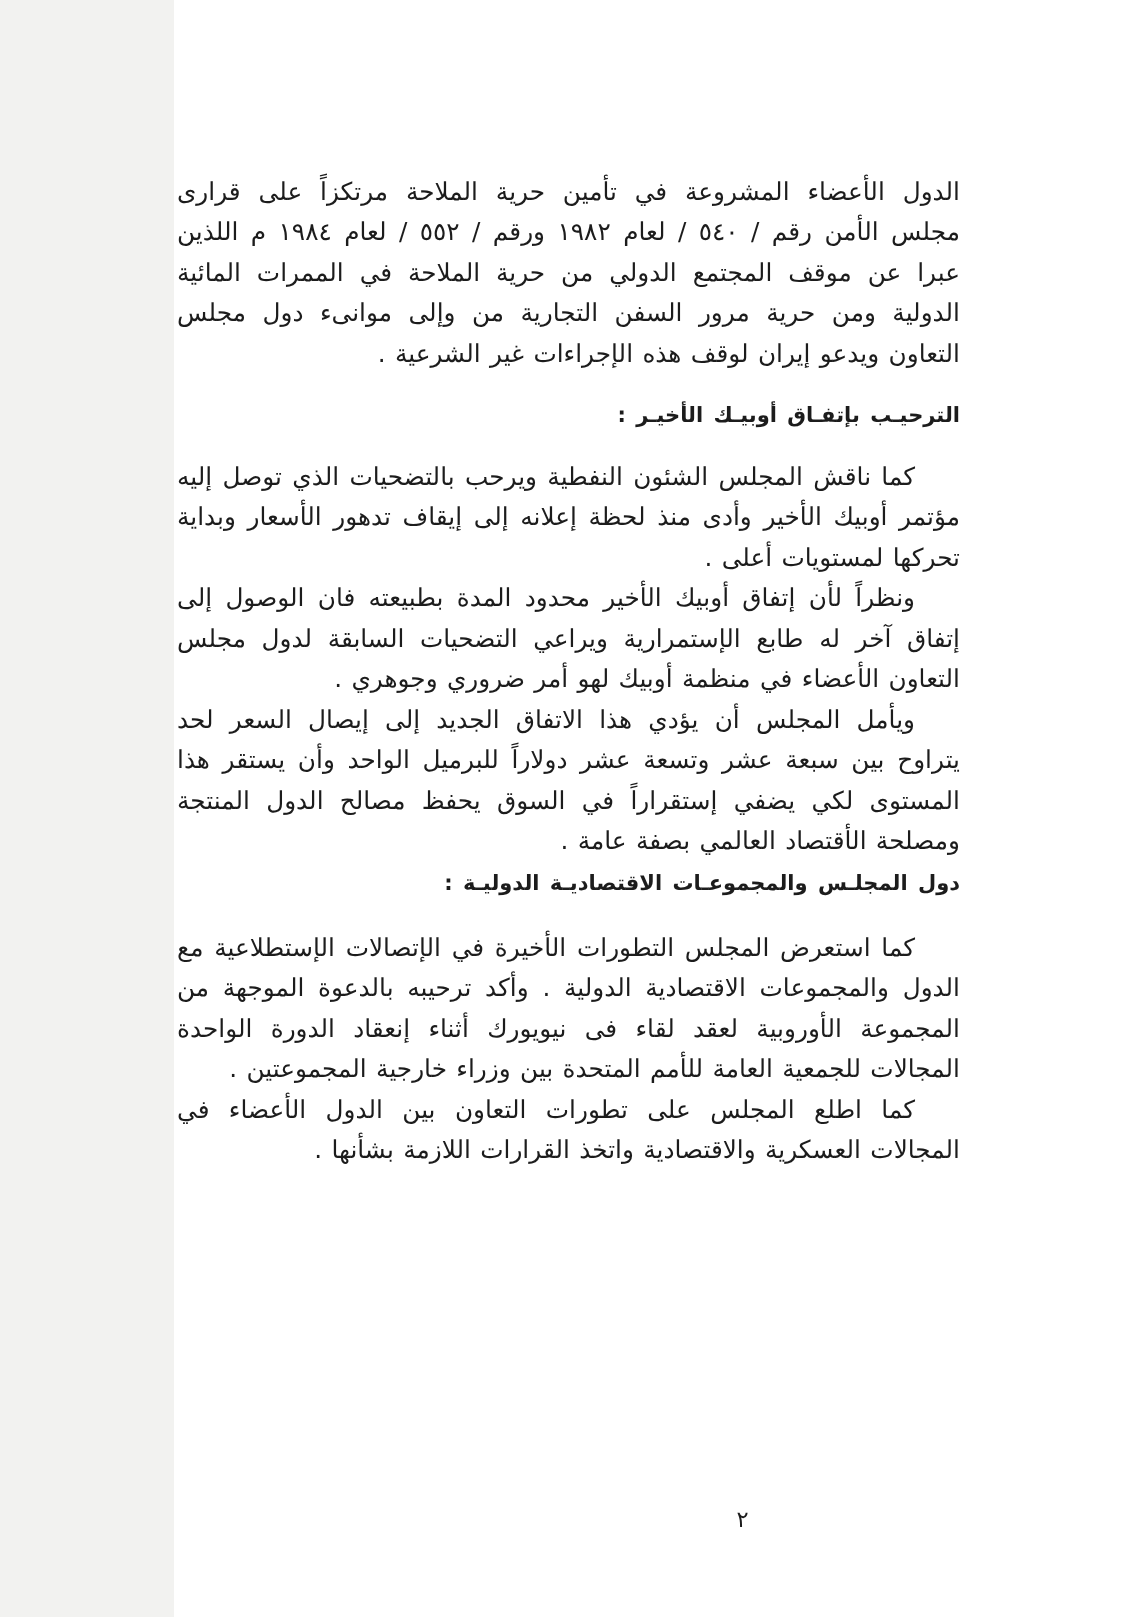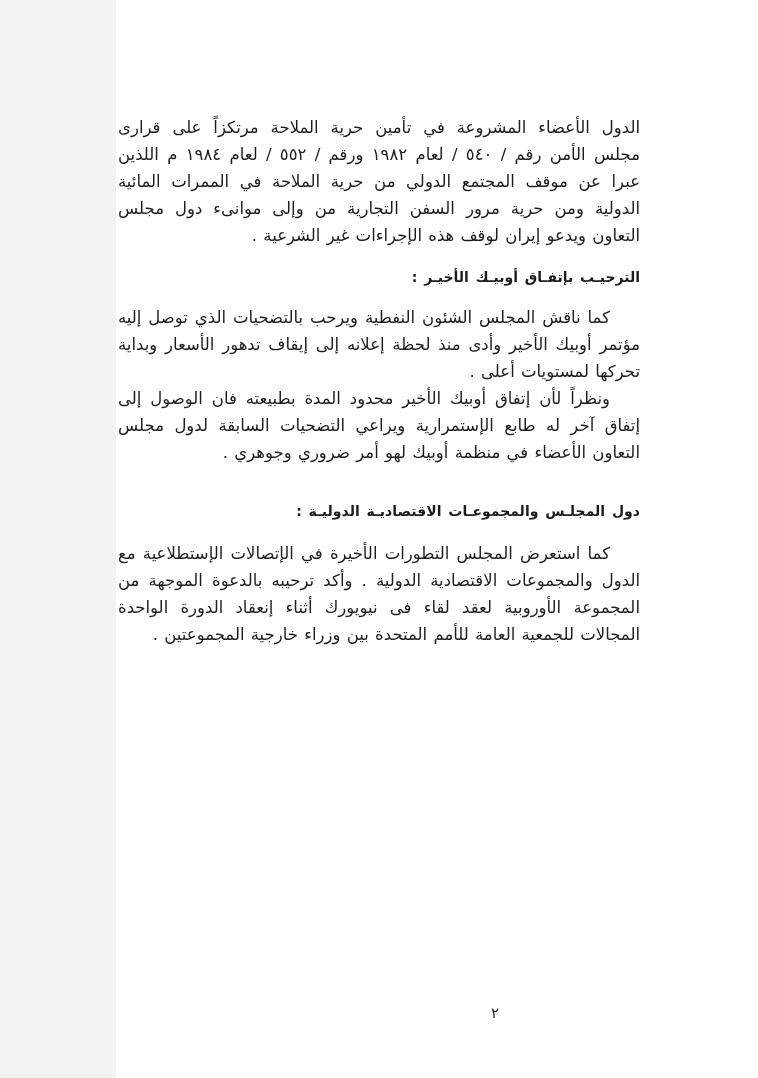--- a/index.html
+++ b/index.html
@@ -50,21 +50,20 @@
     letter-spacing: 0.3px;
     word-spacing: 2px;
   }
 
   .heading-opec {
     margin-top: 13px;
     margin-bottom: 12px;
   }
 
   .heading-groups {
-    margin-top: 30px;
     margin-bottom: 14px;
   }
 
   .page-number {
     position: absolute;
     top: 1004px;
     left: 0;
     width: 758px;
     text-align: center;
     font-size: 15px;
@@ -83,23 +82,25 @@
 
 
     <h2 class="section-heading heading-opec">الترحيـب بإتفـاق أوبيـك الأخيـر :</h2>
 
     <p class="para">كما ناقش المجلس الشئون النفطية ويرحب بالتضحيات الذي توصل إليه مؤتمر أوبيك الأخير وأدى منذ لحظة إعلانه إلى إيقاف تدهور الأسعار وبداية تحركها لمستويات أعلى .</p>
 
 
 
     <p class="para">ونظراً لأن إتفاق أوبيك الأخير محدود المدة بطبيعته فان الوصول إلى إتفاق آخر له طابع الإستمرارية ويراعي التضحيات السابقة لدول مجلس التعاون الأعضاء في منظمة أوبيك لهو أمر ضروري وجوهري .</p>
 
+    <p class="para">ويأمل المجلس أن يؤدي هذا الاتفاق الجديد إلى إيصال السعر لحد يتراوح بين سبعة عشر وتسعة عشر دولاراً للبرميل الواحد وأن يستقر هذا المستوى لكي يضفي إستقراراً في السوق يحفظ مصالح الدول المنتجة ومصلحة الأقتصاد العالمي بصفة عامة .</p>
 
     <h2 class="section-heading heading-groups">دول المجلـس والمجموعـات الاقتصاديـة الدوليـة :</h2>
 
     <p class="para">كما استعرض المجلس التطورات الأخيرة في الإتصالات الإستطلاعية مع الدول والمجموعات الاقتصادية الدولية . وأكد ترحيبه بالدعوة الموجهة من المجموعة الأوروبية لعقد لقاء فى نيويورك أثناء إنعقاد الدورة الواحدة المجالات للجمعية العامة للأمم المتحدة بين وزراء خارجية المجموعتين .</p>
 
+    <p class="para">كما اطلع المجلس على تطورات التعاون بين الدول الأعضاء في المجالات العسكرية والاقتصادية واتخذ القرارات اللازمة بشأنها .</p>
 
   </div>
 
   <div class="page-number">٢</div>
 
 </div>
 
 </body></html>

